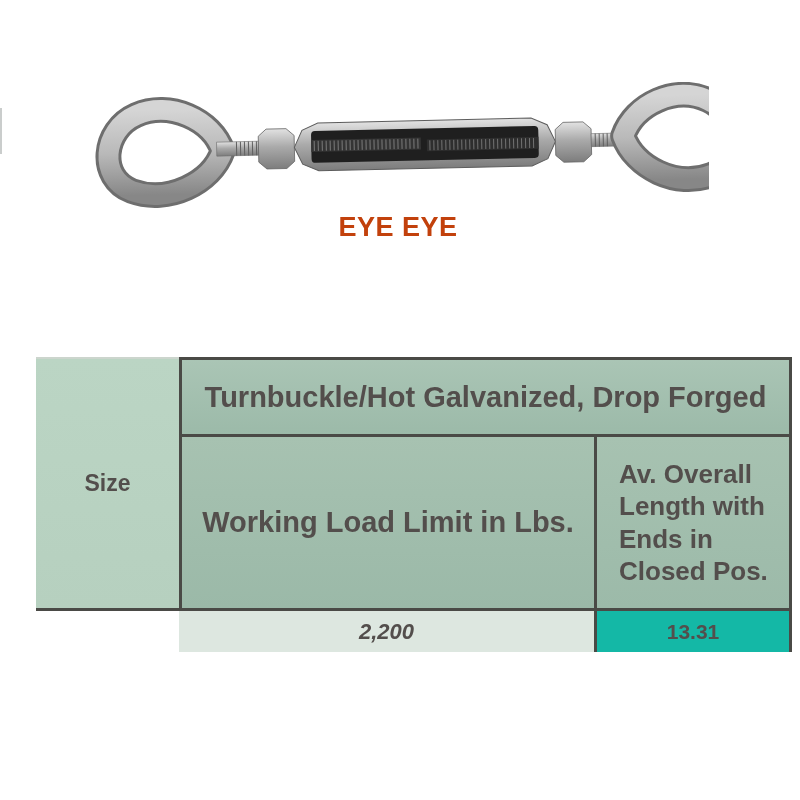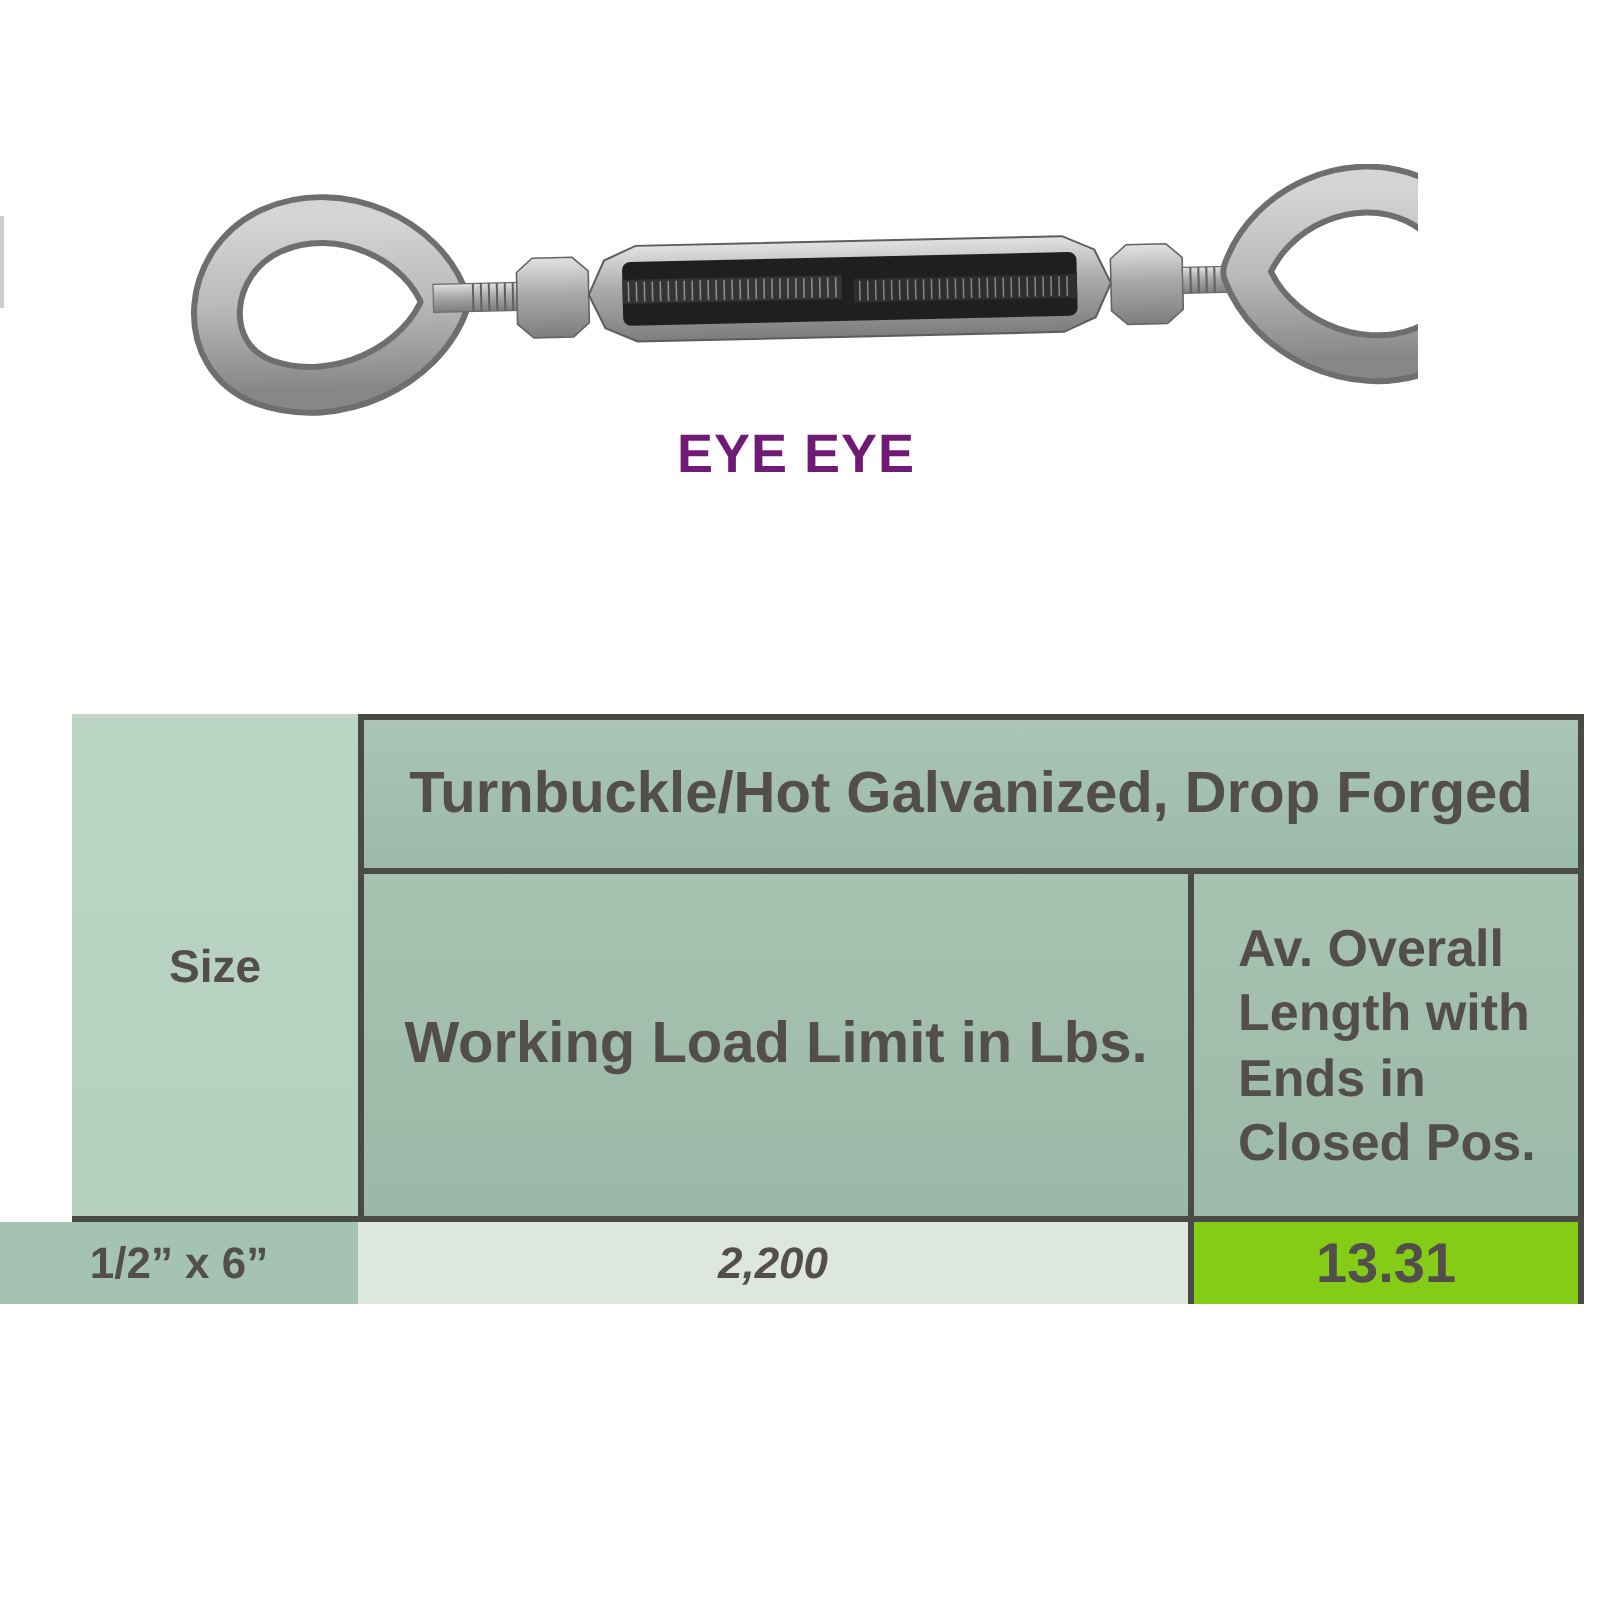--- a/index.html
+++ b/index.html
@@ -13,21 +13,21 @@
     position:absolute;top:82px;left:0;width:800px;height:130px;
     display:flex;justify-content:center;align-items:flex-start;
   }
   .edge-artifact{
     position:absolute;left:0;top:108px;width:2px;height:46px;
     background:#9fa4a3;opacity:.55;
   }
   .caption{
     position:absolute;top:212px;left:0;width:796px;
     text-align:center;font-size:27px;font-weight:bold;
-    color:#701a75;letter-spacing:.5px;
+    color:#c2410c;letter-spacing:.5px;
   }
   
   .spec-table{
     position:absolute;top:357px;left:0;width:792px;height:295px;
     display:grid;
     grid-template-columns:179px 415px 198px;
     grid-template-rows:80px 174px 41px;
     color:#534e4c;font-weight:bold;
   }
   .cell{box-sizing:border-box;display:flex;align-items:center;justify-content:center;}
@@ -58,21 +58,21 @@
     font-size:26px;line-height:1.24;
     justify-content:flex-end;padding-left:22px;text-align:left;
   }
   .cell-dsize{
     grid-column:1;grid-row:3;background:#a4c3b2;font-size:22px;
   }
   .cell-dwll{
     grid-column:2;grid-row:3;background:#dde7e0;font-size:22px;font-style:italic;
   }
   .cell-dlen{
-    grid-column:3;grid-row:3;background:#84cc16;font-size:28px;
+    grid-column:3;grid-row:3;background:#14b8a6;font-size:21px;
   }
 </style>
 </head>
 <body>
 
 <div class="edge-artifact"></div>
 
 <div class="figure-wrap">
   <svg width="618" height="126" viewBox="0 0 620 124" aria-hidden="true">
     <defs>
@@ -198,22 +198,19 @@
   </div>
   <div class="cell cell-group bdr-t bdr-l bdr-r bdr-b">
     <span>Turnbuckle/Hot Galvanized, Drop Forged</span>
   </div>
   <div class="cell cell-wll bdr-l bdr-b">
     <span>Working Load Limit in Lbs.</span>
   </div>
   <div class="cell cell-len bdr-l bdr-r bdr-b">
     <span>Av. Overall Length with Ends in Closed Pos.</span>
   </div>
-  <div class="cell cell-dsize">
-    <span>1/2” x 6”</span>
-  </div>
   <div class="cell cell-dwll">
     <span>2,200</span>
   </div>
   <div class="cell cell-dlen bdr-l bdr-r">
     <span>13.31</span>
   </div>
 </div>
 
 </body></html>

